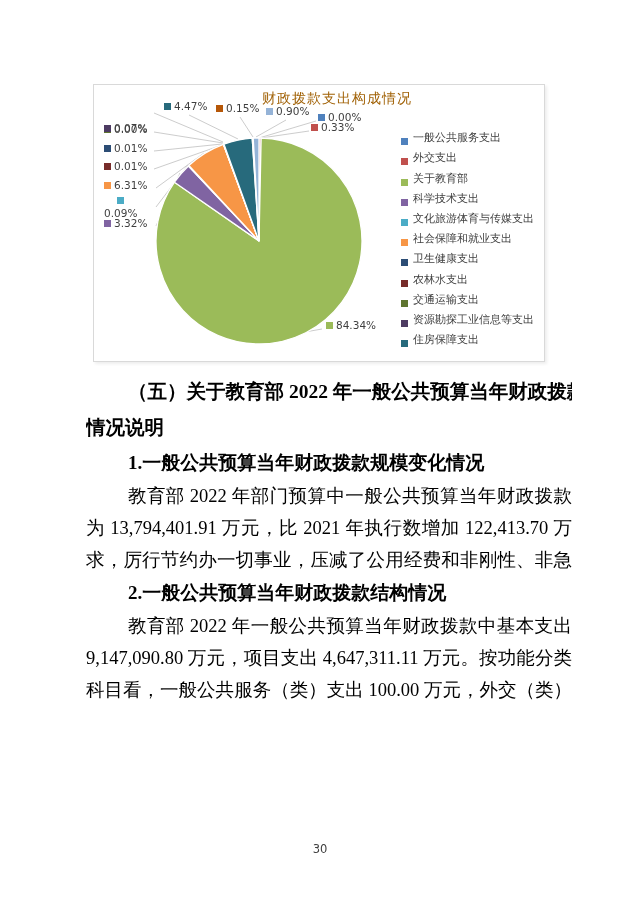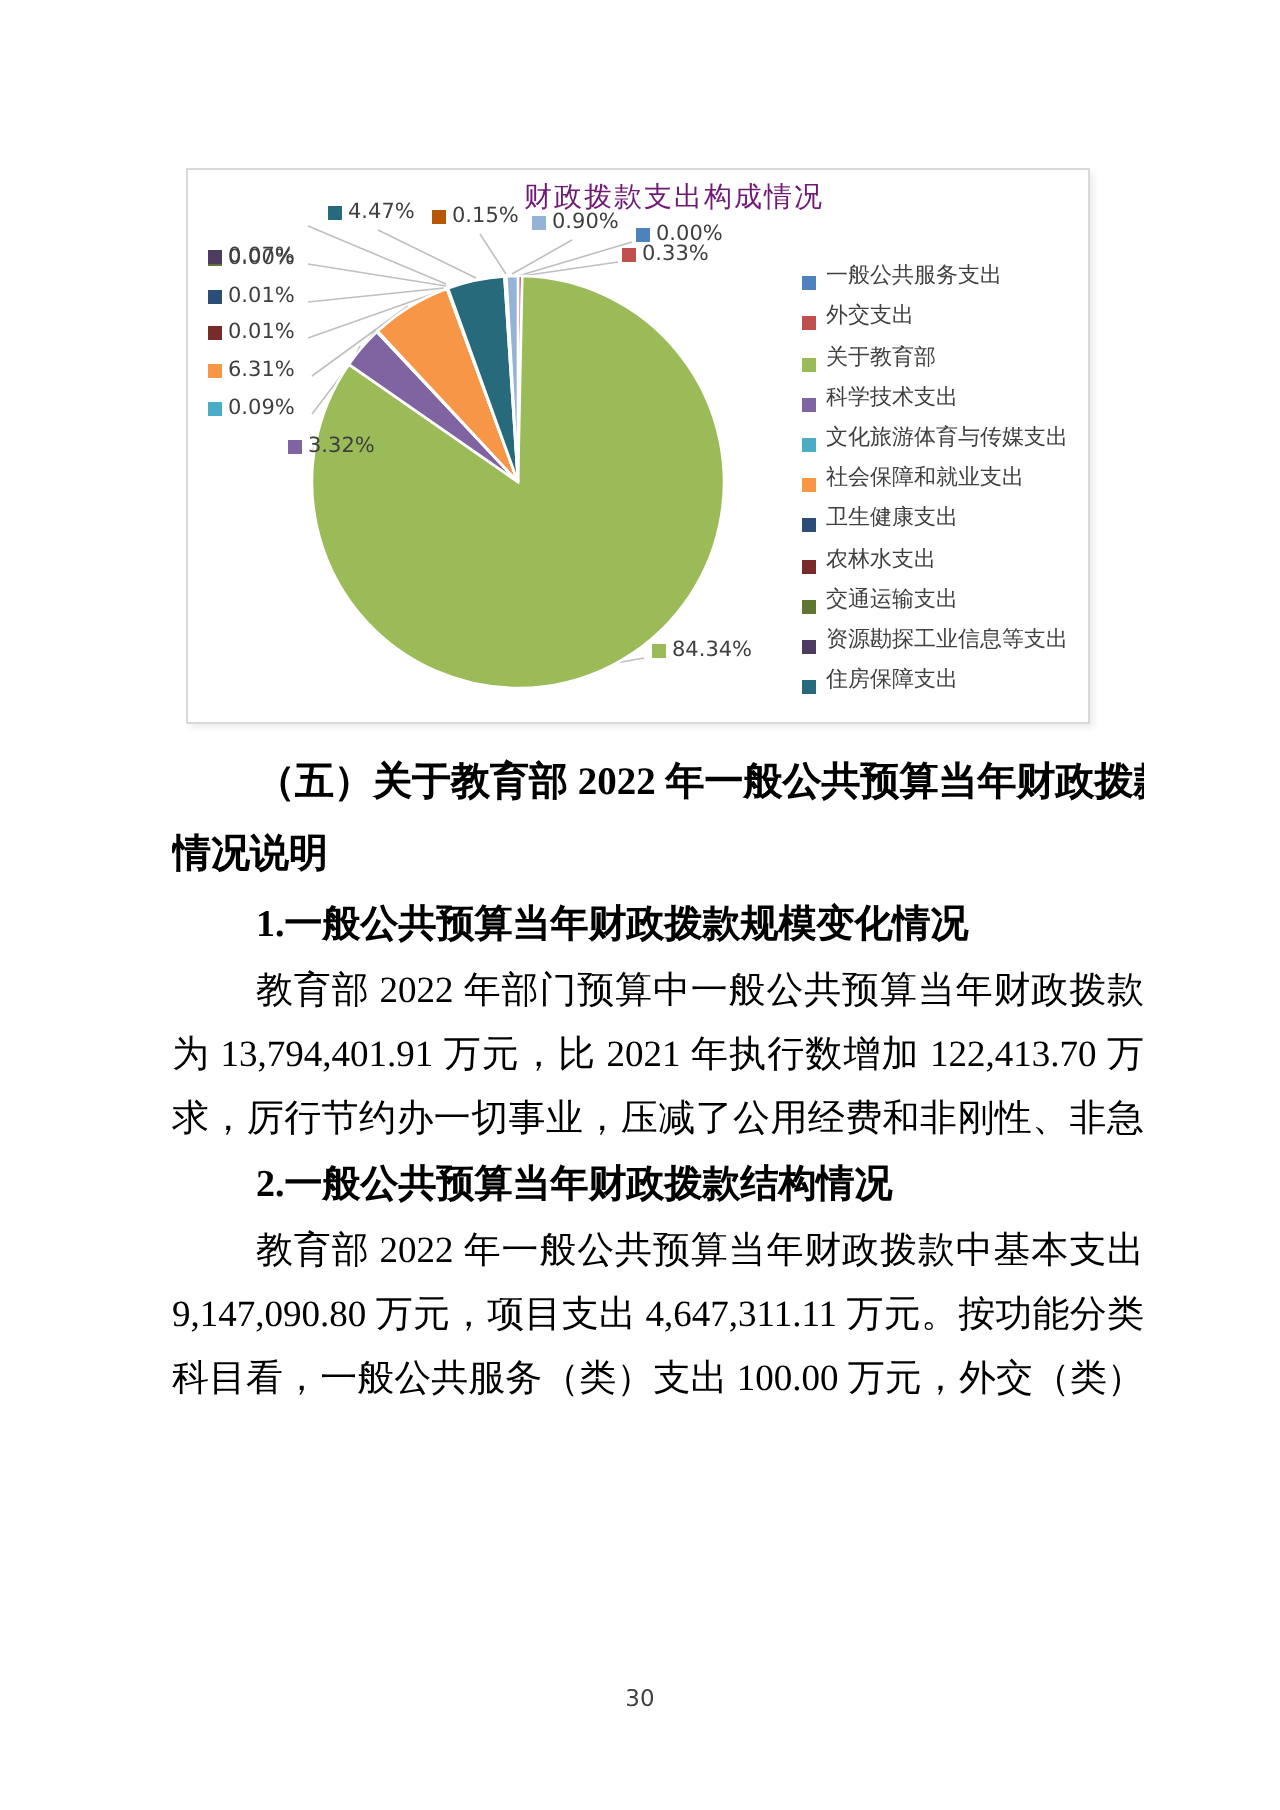--- a/index.html
+++ b/index.html
@@ -5,21 +5,21 @@
   html,body{margin:0;padding:0;background:#ffffff;}
   .page{position:relative;width:640px;height:905px;background:#ffffff;overflow:hidden;
         font-family:"Liberation Serif",serif;}
 
   
   .chart-frame{position:absolute;left:93px;top:84px;width:452px;height:278px;
                background:#ffffff;border:1px solid #d9d9d9;
                box-shadow:2px 2px 3px rgba(0,0,0,0.07);box-sizing:border-box;}
   .chart-title{position:absolute;left:0;right:0;top:5px;text-align:center;padding-left:36px;
                font-family:"DejaVu Sans","Liberation Sans",sans-serif;
-               font-size:14px;color:#701a75;letter-spacing:1px;}
+               font-size:14px;color:#a16207;letter-spacing:1px;}
   #pie-svg{position:absolute;left:0;top:0;}
   .dlabel{position:absolute;height:14px;display:flex;align-items:center;gap:3px;
           font-family:"DejaVu Sans","Liberation Sans",sans-serif;
           font-size:10.5px;color:#3f3f3f;white-space:nowrap;}
   .dlabel .mk,.legend-row .mk{width:7px;height:7px;flex:0 0 7px;display:inline-block;}
   .legend{position:absolute;left:307px;top:40px;}
   .legend-row{display:flex;align-items:flex-end;gap:5px;height:20.2px;
               font-family:"DejaVu Sans","Liberation Sans",sans-serif;
               font-size:11px;color:#404040;white-space:nowrap;}
 
@@ -119,25 +119,25 @@
           <span>0.00%</span>
         </div>
         <div class="dlabel" style="left: 217px; top: 35px;">
           <span class="mk" style="background: rgb(192, 80, 77);"></span>
           <span>0.33%</span>
         </div>
         <div class="dlabel" style="left: 232px; top: 233px;">
           <span class="mk" style="background: rgb(155, 187, 89);"></span>
           <span>84.34%</span>
         </div>
-        <div class="dlabel" style="left: 10px; top: 131px; margin-left: 40px;">
+        <div class="dlabel" style="left: 10px; top: 131px;">
           <span class="mk" style="background: rgb(128, 100, 162);"></span>
           <span>3.32%</span>
         </div>
-        <div class="dlabel" style="left: 10px; top: 112px;">
+        <div class="dlabel" style="left: 10px; top: 112px; flex-direction: column;">
           <span class="mk" style="background: rgb(75, 172, 198);"></span>
           <span>0.09%</span>
         </div>
         <div class="dlabel" style="left: 10px; top: 93px;">
           <span class="mk" style="background: rgb(247, 150, 70);"></span>
           <span>6.31%</span>
         </div>
         <div class="dlabel" style="left: 10px; top: 56px;">
           <span class="mk" style="background: rgb(44, 77, 117);"></span>
           <span>0.01%</span>

